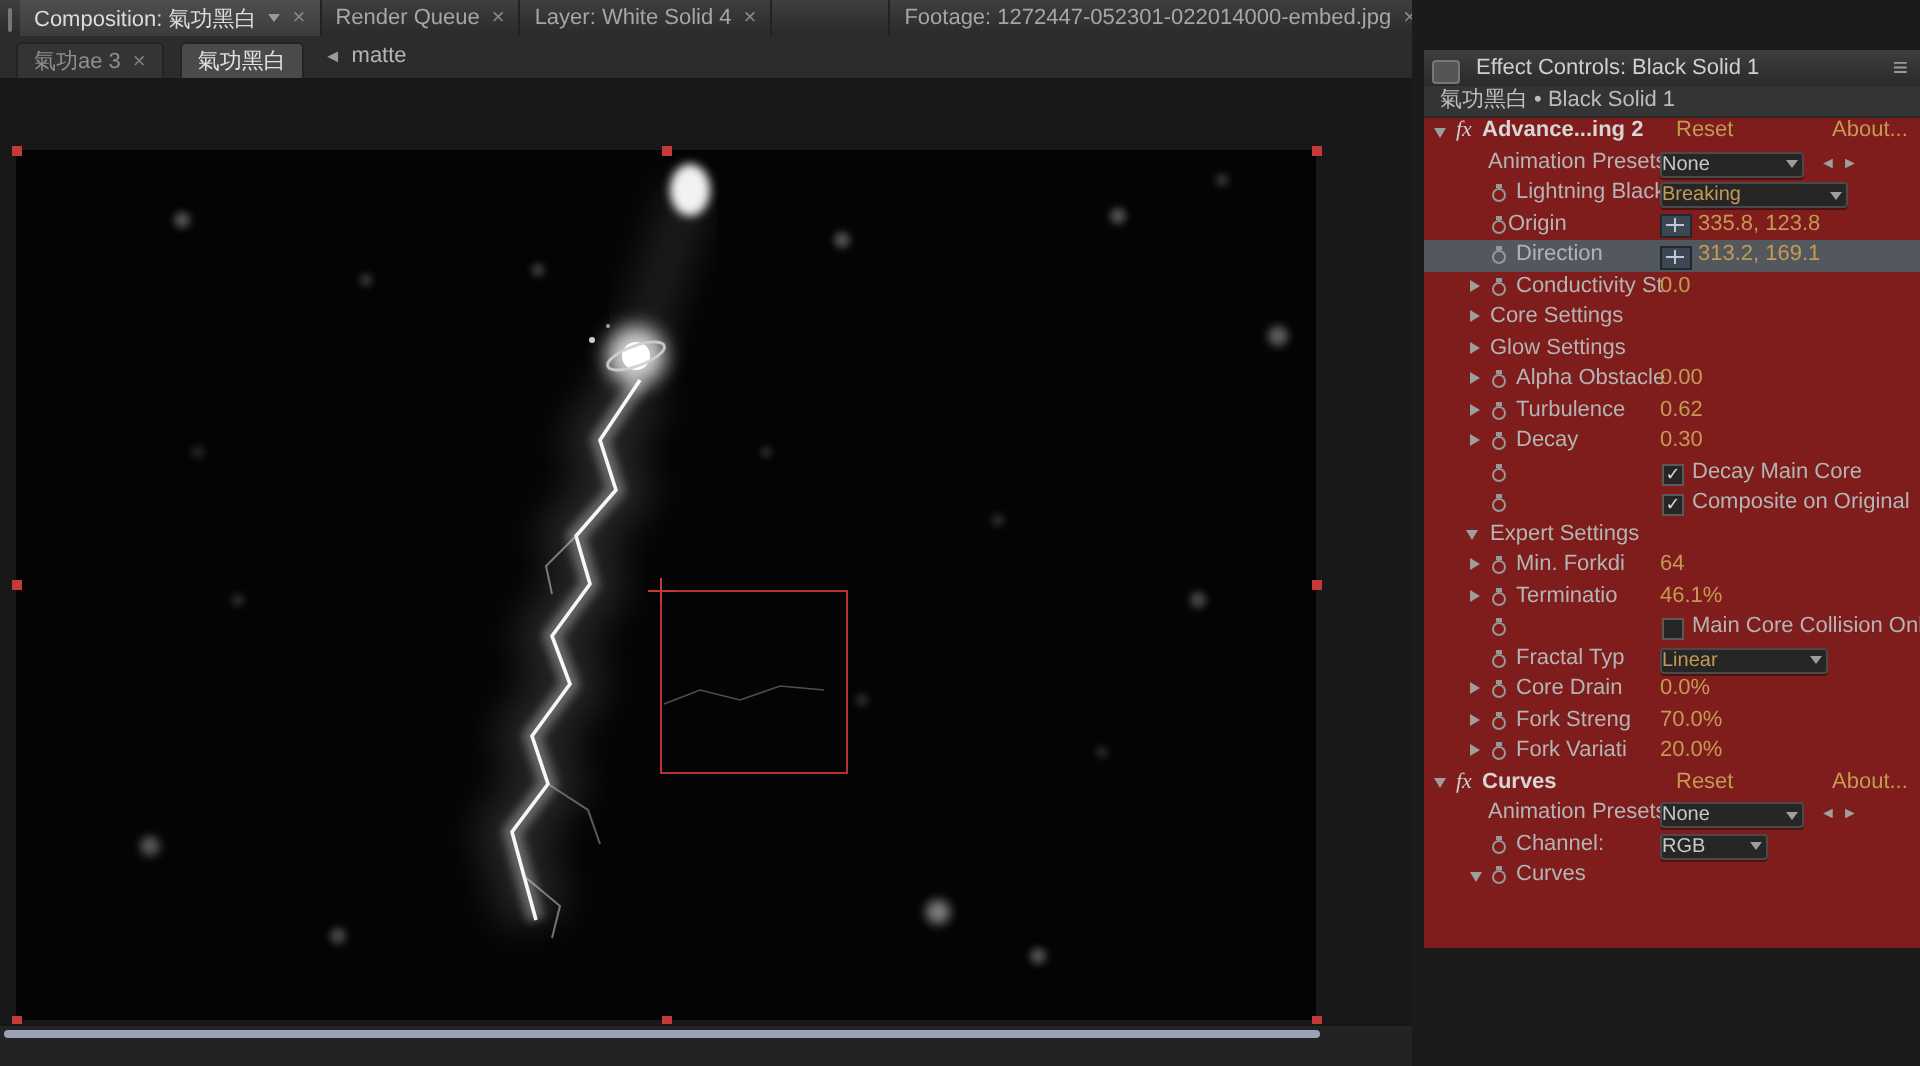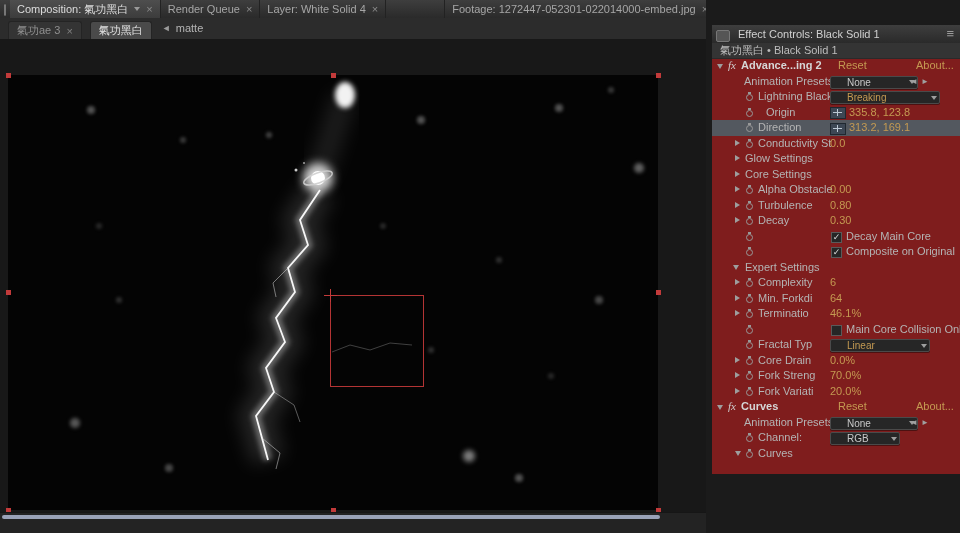--- a/index.html
+++ b/index.html
@@ -71,21 +71,21 @@
   .effname{position:absolute;top:0;line-height:15.5px;color:#d6d6d6;font-weight:bold;white-space:nowrap;}
   .fxb{position:absolute;top:0;line-height:15.5px;color:#cfcfcf;font-style:italic;
        font-family:"Liberation Serif",serif;}
   .tw{position:absolute;width:0;height:0;}
   .tw.r{top:4px;border-left:5px solid #9e9e9e;border-top:3.5px solid transparent;border-bottom:3.5px solid transparent;}
   .tw.d{top:5.5px;border-top:5px solid #9e9e9e;border-left:3.5px solid transparent;border-right:3.5px solid transparent;}
   .sw{position:absolute;top:3px;width:9px;height:10px;}
   .sw::before{content:"";position:absolute;left:1px;top:2px;width:5px;height:5px;border:1px solid #989898;border-radius:50%;}
   .sw::after{content:"";position:absolute;left:3px;top:0;width:3px;height:2px;background:#989898;}
   .dd{position:absolute;top:2px;height:11px;background:#262626;border:1px solid #4a4a4a;border-radius:2px;
-      font-size:10px;line-height:11px;padding-left:16px;color:#c8c8c8;box-shadow:0 1px 0 rgba(0,0,0,.4);}
+      font-size:10px;line-height:11px;padding-left:0;color:#c8c8c8;box-shadow:0 1px 0 rgba(0,0,0,.4);}
   .dd .ddarr{position:absolute;right:2px;top:3.5px;width:0;height:0;border-top:4px solid #9e9e9e;
              border-left:3px solid transparent;border-right:3px solid transparent;}
   .dd.gold{color:#c49a52;}
   .pt{position:absolute;left:118px;top:2.5px;width:14px;height:10px;background:#3d4754;border:1px solid #202830;}
   .pt::before{content:"";position:absolute;left:2px;top:4px;width:9px;height:1px;background:#bcc8d4;}
   .pt::after{content:"";position:absolute;left:6px;top:1px;width:1px;height:7px;background:#bcc8d4;}
   .cb{position:absolute;left:119px;top:3px;width:9px;height:9px;background:#262626;border:1px solid #5a5a5a;
       color:#dcdcdc;font-size:9px;line-height:9px;text-align:center;}
   .arrbtn{position:absolute;top:0;line-height:15.5px;font-size:8px;color:#a0a0a0;}
   .curvebox{position:absolute;left:43px;top:458px;width:155px;height:78px;background:#242424;border:1px solid #181818;}
@@ -214,61 +214,61 @@
         <span class="sw" style="left:33px"></span>
         <span class="lab" style="left:46px">Lightning Black</span>
         <div class="dd gold" style="left:118px;width:92px">
           <span>Breaking</span>
           <span class="ddarr"></span>
         </div>
       </div>
 
       <div class="row">
         <span class="sw" style="left:33px"></span>
-        <span class="lab" style="left:54px">Origin</span>
+        <span class="lab" style="left:42px">Origin</span>
         <span class="pt"></span>
         <span class="val" style="left:137px">335.8, 123.8</span>
       </div>
 
       <div class="row hl">
         <span class="sw" style="left:33px"></span>
         <span class="lab" style="left:46px">Direction</span>
         <span class="pt"></span>
         <span class="val" style="left:137px">313.2, 169.1</span>
       </div>
 
       <div class="row">
         <span class="tw r" style="left:23px"></span>
         <span class="sw" style="left:33px"></span>
         <span class="lab" style="left:46px">Conductivity St</span>
         <span class="val" style="left:118px">0.0</span>
       </div>
 
       <div class="row">
         <span class="tw r" style="left:23px"></span>
+        <span class="lab" style="left:33px">Core Settings</span>
+      </div>
+
+      <div class="row">
+        <span class="tw r" style="left:23px"></span>
         <span class="lab" style="left:33px">Glow Settings</span>
-      </div>
-
-      <div class="row">
-        <span class="tw r" style="left:23px"></span>
-        <span class="lab" style="left:33px">Core Settings</span>
       </div>
 
       <div class="row">
         <span class="tw r" style="left:23px"></span>
         <span class="sw" style="left:33px"></span>
         <span class="lab" style="left:46px">Alpha Obstacle</span>
         <span class="val" style="left:118px">0.00</span>
       </div>
 
       <div class="row">
         <span class="tw r" style="left:23px"></span>
         <span class="sw" style="left:33px"></span>
         <span class="lab" style="left:46px">Turbulence</span>
-        <span class="val" style="left:118px">0.80</span>
+        <span class="val" style="left:118px">0.62</span>
       </div>
 
 
       <div class="row">
         <span class="tw r" style="left:23px"></span>
         <span class="sw" style="left:33px"></span>
         <span class="lab" style="left:46px">Decay</span>
         <span class="val" style="left:118px">0.30</span>
       </div>
 
@@ -282,26 +282,20 @@
         <span class="sw" style="left:33px"></span>
         <span class="cb">✓</span>
         <span class="lab" style="left:134px">Composite on Original</span>
       </div>
 
       <div class="row">
         <span class="tw d" style="left:21px"></span>
         <span class="lab" style="left:33px">Expert Settings</span>
       </div>
 
-      <div class="row">
-        <span class="tw r" style="left:23px"></span>
-        <span class="sw" style="left:33px"></span>
-        <span class="lab" style="left:46px">Complexity</span>
-        <span class="val" style="left:118px">6</span>
-      </div>
 
       <div class="row">
         <span class="tw r" style="left:23px"></span>
         <span class="sw" style="left:33px"></span>
         <span class="lab" style="left:46px">Min. Forkdi</span>
         <span class="val" style="left:118px">64</span>
       </div>
 
       <div class="row">
         <span class="tw r" style="left:23px"></span>

